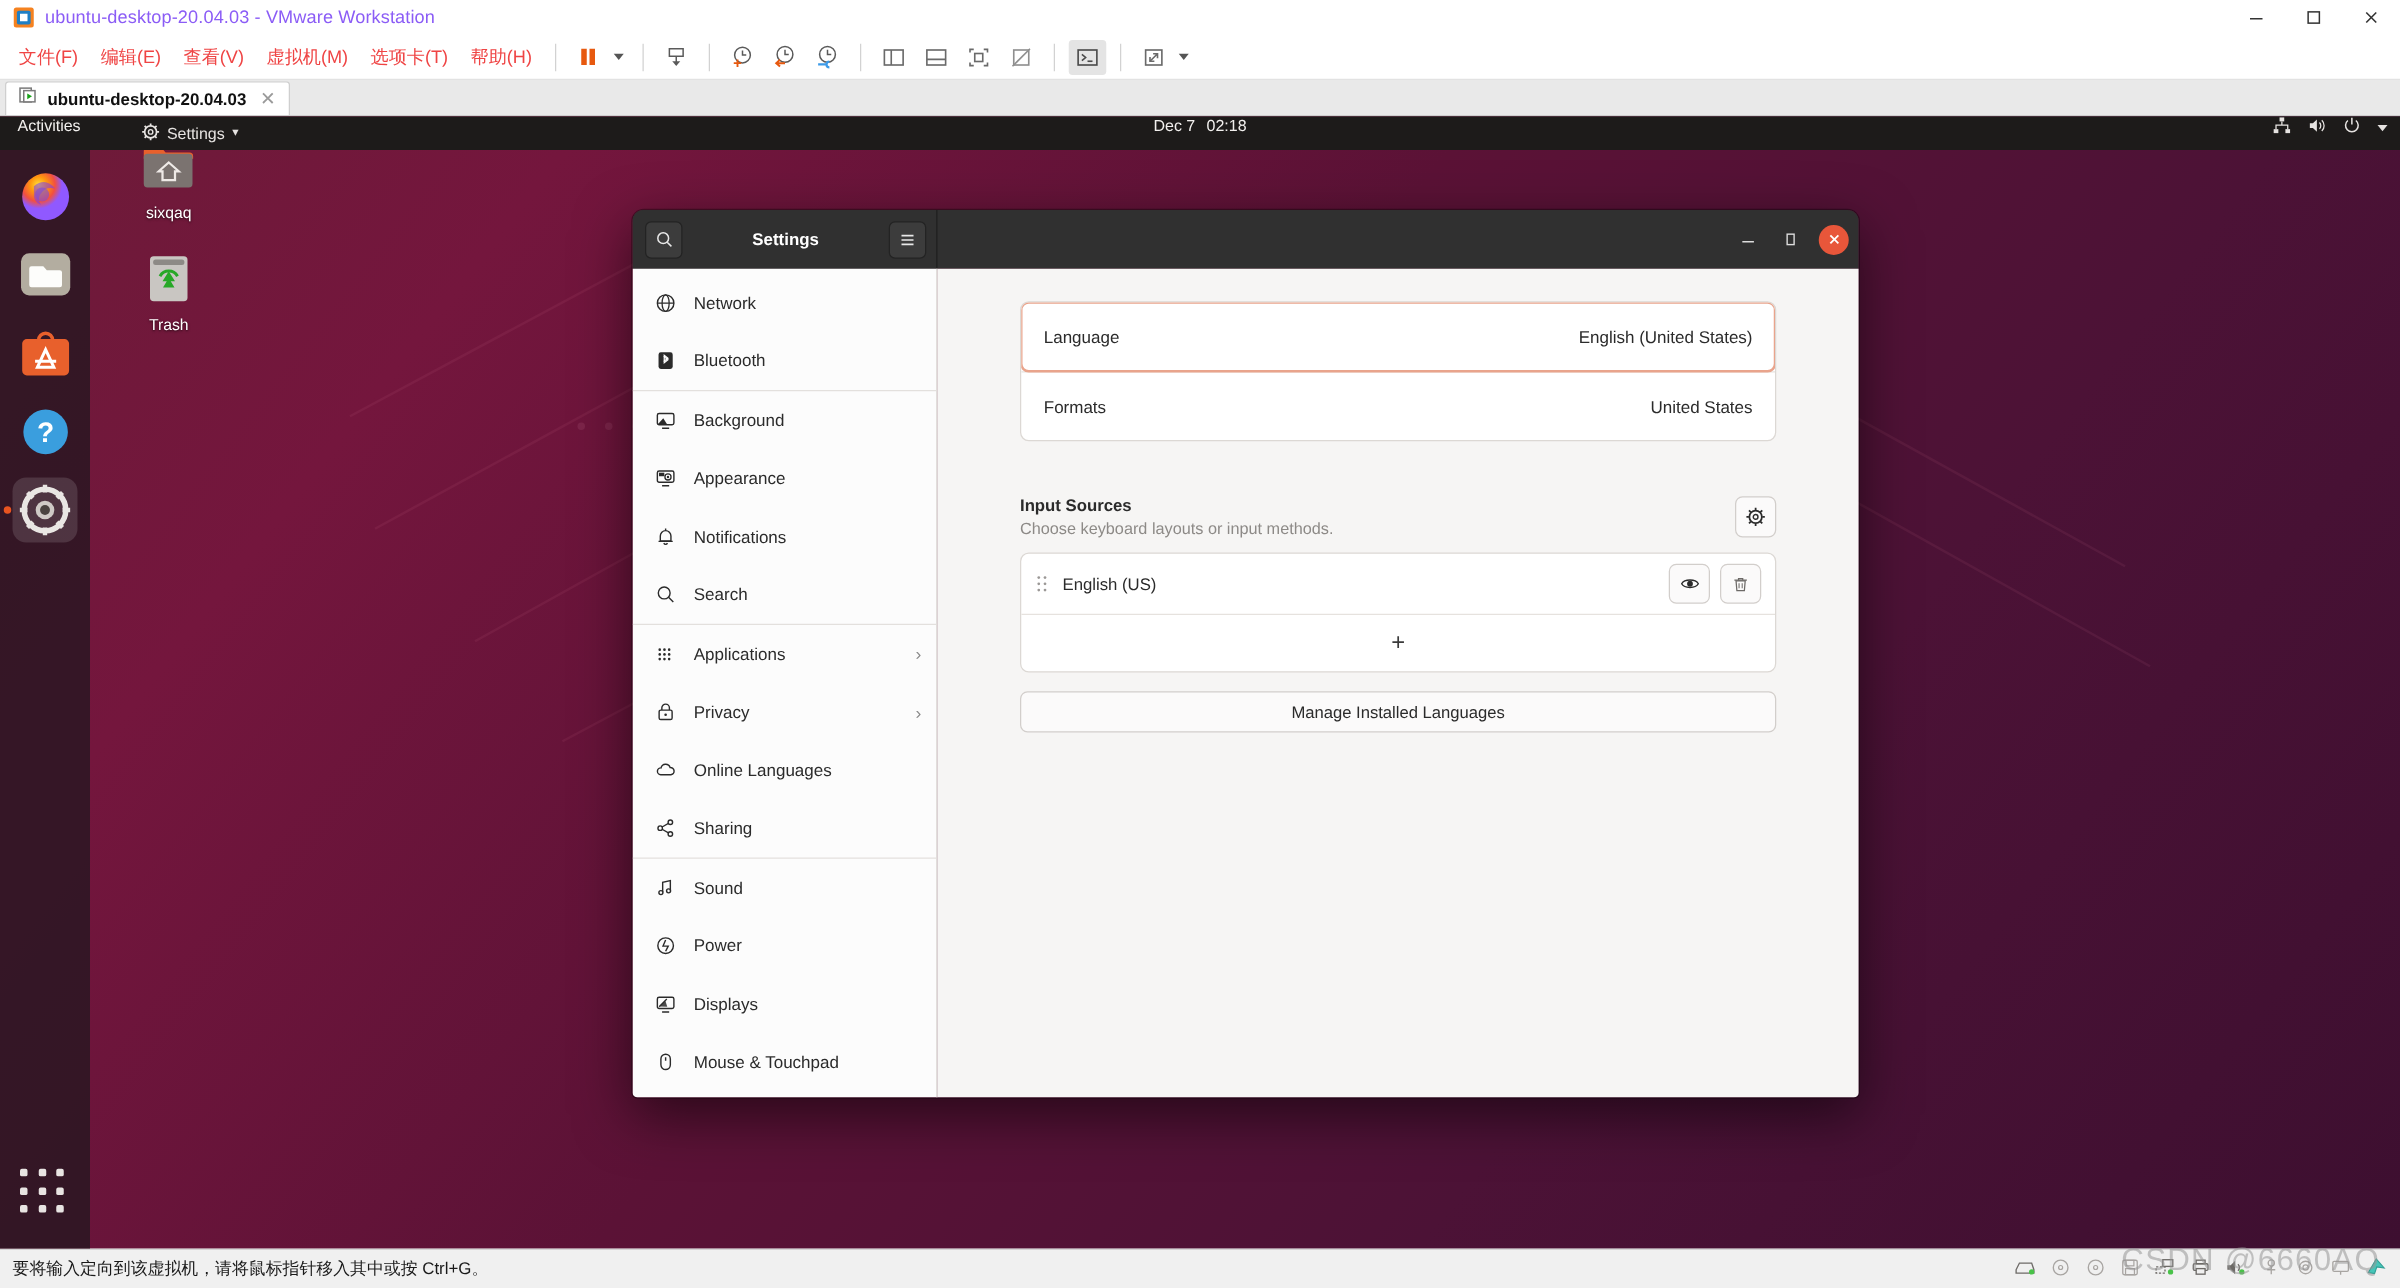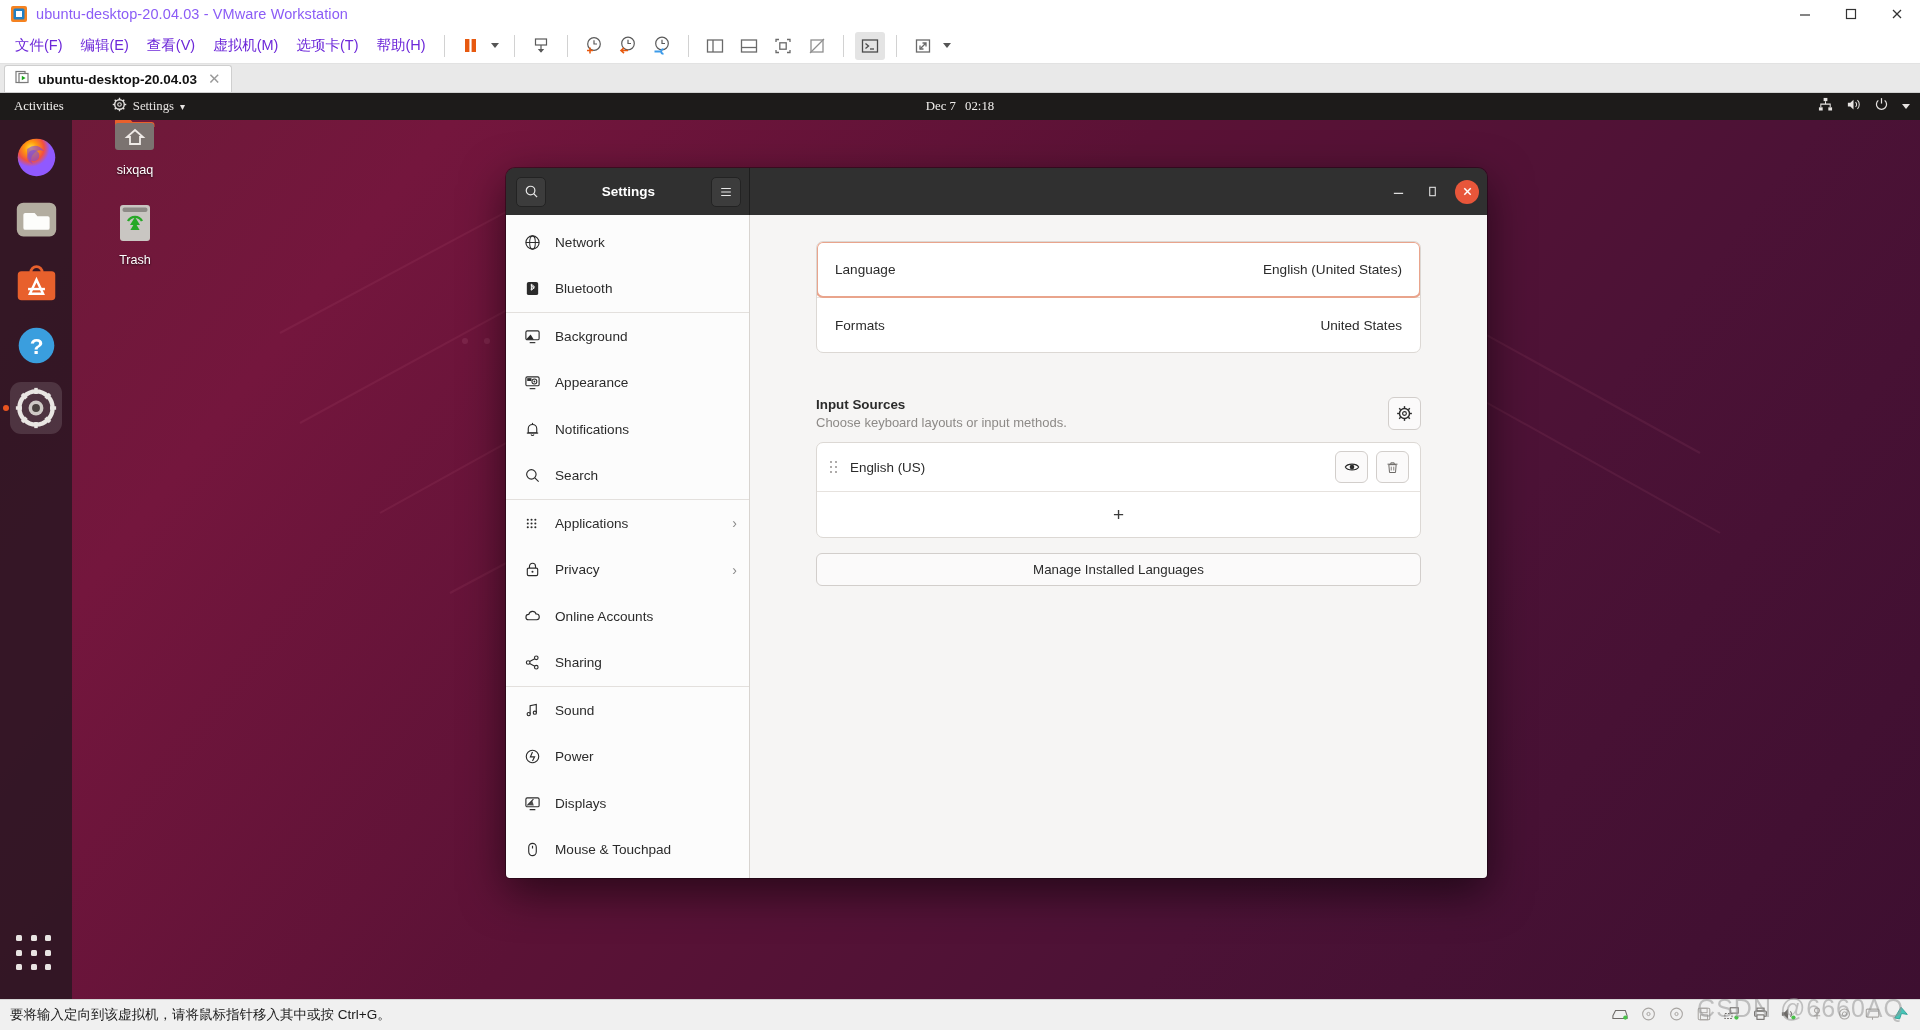--- a/index.html
+++ b/index.html
@@ -22,21 +22,21 @@
     width: 46px; height: 28px; display: flex; align-items: center; justify-content: center;
     color: #333; font-size: 14px;
   }
   .vm-winbtn:last-child { color: #333; }
 
   .vm-menubar {
     height: 36px; background: #ffffff; display: flex; align-items: center;
     padding: 0 6px; border-bottom: 1px solid #e2e2e2;
   }
   .vm-menu-item {
-    padding: 5px 9px; font-size: 14.5px; color: #6d28d9; white-space: nowrap;
+    padding: 5px 9px; font-size: 14.5px; color: #ef4444; white-space: nowrap;
   }
   .vm-sep { width: 1px; height: 22px; background: #d2d2d2; margin: 0 9px; }
   .vm-tool {
     width: 30px; height: 28px; display: flex; align-items: center; justify-content: center;
     margin: 0 2px;
   }
   .vm-tool.active { background: #e4e4e4; border-radius: 3px; }
   .vm-caret {
     width: 0; height: 0; border-left: 4.5px solid transparent; border-right: 4.5px solid transparent;
     border-top: 5px solid #555; margin: 0 6px 0 3px;
@@ -59,22 +59,22 @@
   .guest {
     position: absolute; left: 0; top: 93px; width: 1920px; height: 906px;
     background: linear-gradient(128deg,#6d1b38 0%, #74163d 18%, #5b1236 45%, #4c1236 70%, #3d0f30 100%);
     overflow: hidden;
   }
   .guest-bg-decor { position: absolute; inset: 0; opacity: .16; }
 
   
   .gnome-topbar {
     position: absolute; left: 0; top: 0; width: 1920px; height: 27px;
-    background: #1d1b1a; color: #e6e3e1; display: flex; align-items: center;
-    font-size: 12.8px; z-index: 20; font-family: Liberation Serif, serif;
+    background: #1d1b1a; color: #e6e3e1; display: flex; 
+    font-size: 12.8px; z-index: 20;
   }
   .gt-activities { padding: 0 10px 0 14px; color: #f2f0ee; }
   .gt-appmenu { display: flex; align-items: center; gap: 6px; padding: 0 10px; margin-left: 28px; }
   .gt-clock {
     position: absolute; left: 50%; transform: translateX(-50%);
     display: flex; gap: 9px; color: #f2f0ee;
   }
   .gt-sys { position: absolute; right: 10px; display: flex; align-items: center; gap: 13px; }
   .gt-tri { width: 0; height: 0; border-left: 4.5px solid transparent; border-right: 4.5px solid transparent; border-top: 5px solid #e6e3e1; }
 
@@ -623,21 +623,21 @@
           </span>
           <span>Privacy</span>
           <span class="schev">›</span>
         </div>
         <div class="side-item">
           <span class="sico">
             <svg width="17" height="17" viewBox="0 0 18 18">
                 <path d="M4.8 12.5 a2.9 2.9 0 0 1 0.3 -5.8 a4 4 0 0 1 7.7 -0.3 a2.9 2.9 0 0 1 0.6 6.1 Z" fill="none" stroke="#2b2b2b" stroke-width="1.2"></path>
               </svg>
           </span>
-          <span>Online Accounts</span>
+          <span>Online Languages</span>
         </div>
         <div class="side-item">
           <span class="sico">
             <svg width="17" height="17" viewBox="0 0 18 18">
                 <circle cx="13" cy="4" r="1.9" fill="none" stroke="#2b2b2b" stroke-width="1.2"></circle>
                 <circle cx="4.4" cy="9" r="1.9" fill="none" stroke="#2b2b2b" stroke-width="1.2"></circle>
                 <circle cx="13" cy="14" r="1.9" fill="none" stroke="#2b2b2b" stroke-width="1.2"></circle>
                 <line x1="6" y1="8" x2="11.4" y2="5" stroke="#2b2b2b" stroke-width="1.1"></line>
                 <line x1="6" y1="10" x2="11.4" y2="13" stroke="#2b2b2b" stroke-width="1.1"></line>
               </svg>

